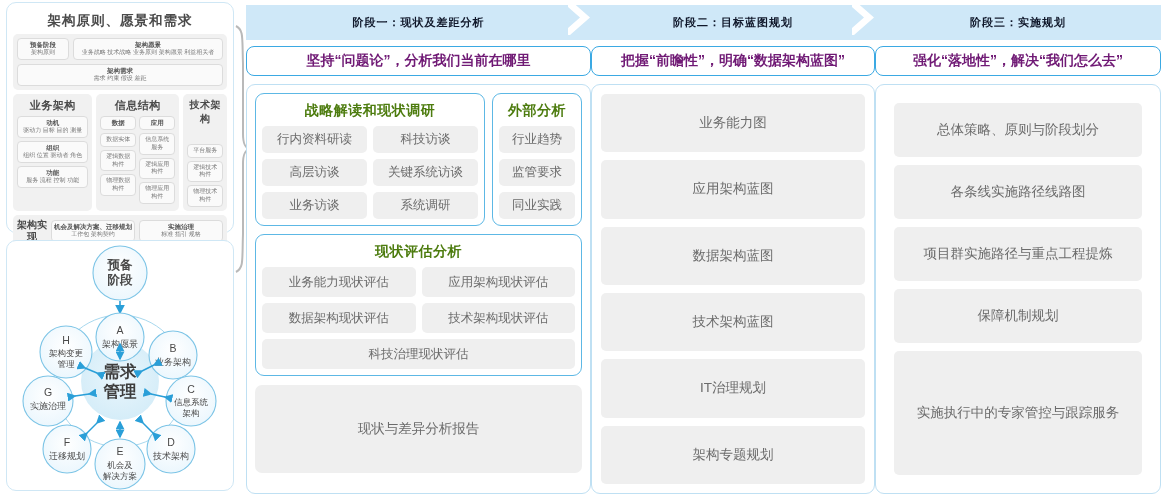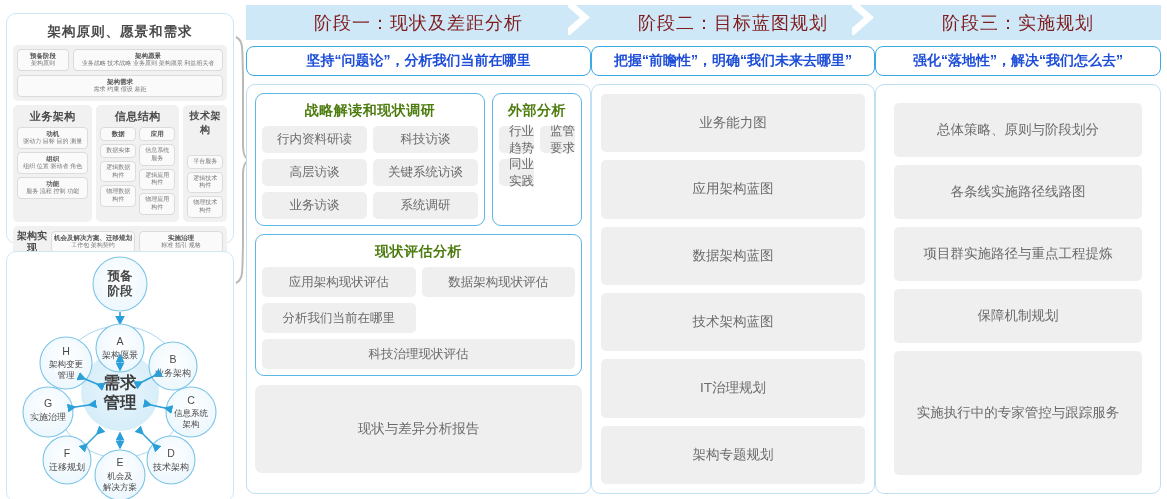--- a/index.html
+++ b/index.html
@@ -6,21 +6,21 @@
   body{
     width:1167px;height:499px;
     background:#ffffff;
     font-family:"Liberation Sans","DejaVu Sans",sans-serif;
     color:#5a5a5a;
     overflow:hidden;
   }
   .page{position:relative;width:1167px;height:499px;}
 
   
-  .left-col{position:absolute;left:6px;top:13px;width:228px;height:414px;}
+  .left-col{position:absolute;left:6px;top:2px;width:228px;height:414px;}
   .panel{
     border:1px solid #cfe7f5;border-radius:10px;background:#fff;
     box-sizing:border-box;
   }
   .togaf-panel{position:absolute;left:0;top:0;width:228px;height:231px;padding:6px;}
   .adm-panel{position:absolute;left:0;top:238px;width:228px;height:251px;}
 
   .tg-head{
     font-size:13.5px;font-weight:bold;color:#4a4a4a;text-align:center;
     letter-spacing:1px;padding:3px 0 4px 0;
@@ -57,33 +57,33 @@
   
   .brace{position:absolute;left:228px;top:22px;width:18px;height:250px;}
 
   
   .banner{position:absolute;top:5px;height:35px;background:#cfe8f8;}
   .b1{left:246px;width:345px;}
   .b2{left:591px;width:284px;}
   .b3{left:875px;width:286px;}
   .banner .txt{
     position:absolute;inset:0;display:flex;align-items:center;justify-content:center;
-    font-size:18px;font-weight:normal;color:#7f1d1d;letter-spacing:1px;
+    font-size:11px;font-weight:bold;color:#0f172a;letter-spacing:1px;
   }
   .chev{
     position:absolute;top:0;height:35px;width:30px;pointer-events:none;
   }
   .chev svg{display:block;}
 
   
   .subtitle{
     position:absolute;top:46px;height:30px;
     border:1.4px solid #3ba9e3;border-radius:8px;background:#fff;
     display:flex;align-items:center;justify-content:center;
-    font-size:14px;font-weight:bold;color:#1d4ed8;box-sizing:border-box;
+    font-size:14px;font-weight:bold;color:#701a75;box-sizing:border-box;
   }
   .s1{left:246px;width:345px;}
   .s2{left:591px;width:284px;}
   .s3{left:875px;width:286px;}
 
   .phase{
     position:absolute;top:84px;
     border:1px solid #bfe0f3;border-radius:9px;background:#fff;
     box-sizing:border-box;
   }
@@ -101,21 +101,21 @@
   }
   .chip{
     background:#efefef;border-radius:5px;color:#6b6b6b;
     display:flex;align-items:center;justify-content:center;
     text-align:right;box-sizing:border-box;
   }
   .p1-top{display:flex;gap:7px;}
   .p1-left{flex:1;}
   .p1-right{width:90px;}
   .grid2{display:grid;grid-template-columns:1fr 1fr;gap:6px;}
-  .grid1{display:grid;grid-template-columns:1fr 1fr;gap:6px;}
+  .grid1{display:grid;grid-template-columns:1fr;gap:6px;}
   .p1-left .chip{height:27px;font-size:12.5px;}
   .p1-right .chip{height:27px;font-size:12.5px;}
   .eval{margin-top:8px;}
   .eval .chip{height:30px;font-size:12.5px;}
   .eval .wide{grid-column:1 / span 2;}
   .report{
     margin-top:9px;height:88px;background:#efefef;border-radius:7px;
     display:flex;align-items:center;justify-content:center;
     font-size:13.5px;color:#6b6b6b;
   }
@@ -330,21 +330,21 @@
         <path d="M2,0 L22,17.5 L2,35 L-8,35 L12,17.5 L-8,0 Z" fill="#ffffff"></path>
       </svg>
   </div>
   <div class="chev" style="left:852px;">
     <svg width="30" height="35" viewBox="0 0 30 35">
         <path d="M2,0 L22,17.5 L2,35 L-8,35 L12,17.5 L-8,0 Z" fill="#ffffff"></path>
       </svg>
   </div>
 
   <div class="subtitle s1">坚持“问题论”，分析我们当前在哪里</div>
-  <div class="subtitle s2">把握“前瞻性”，明确“我们未来去哪里”</div>
+  <div class="subtitle s2">把握“前瞻性”，明确“数据架构蓝图”</div>
   <div class="subtitle s3">强化“落地性”，解决“我们怎么去”</div>
 
   <div class="phase p1">
     <div class="p1-top">
       <div class="sub-card p1-left">
         <div class="sub-card-h">战略解读和现状调研</div>
         <div class="grid2">
           <div class="chip">行内资料研读</div>
           <div class="chip">科技访谈</div>
           <div class="chip">高层访谈</div>
@@ -359,23 +359,24 @@
           <div class="chip">行业趋势</div>
           <div class="chip">监管要求</div>
           <div class="chip">同业实践</div>
         </div>
       </div>
     </div>
 
     <div class="sub-card eval">
       <div class="sub-card-h">现状评估分析</div>
       <div class="grid2">
+        <div class="chip">业务能力现状评估</div>
         <div class="chip">应用架构现状评估</div>
         <div class="chip">数据架构现状评估</div>
-        <div class="chip">分析我们当前在哪里</div>
+        <div class="chip">技术架构现状评估</div>
         <div class="chip wide">科技治理现状评估</div>
       </div>
     </div>
 
     <div class="report">现状与差异分析报告</div>
   </div>
 
   <div class="phase p2">
     <div class="stack-list">
       <div class="chip" style="flex:1">业务能力图</div>

